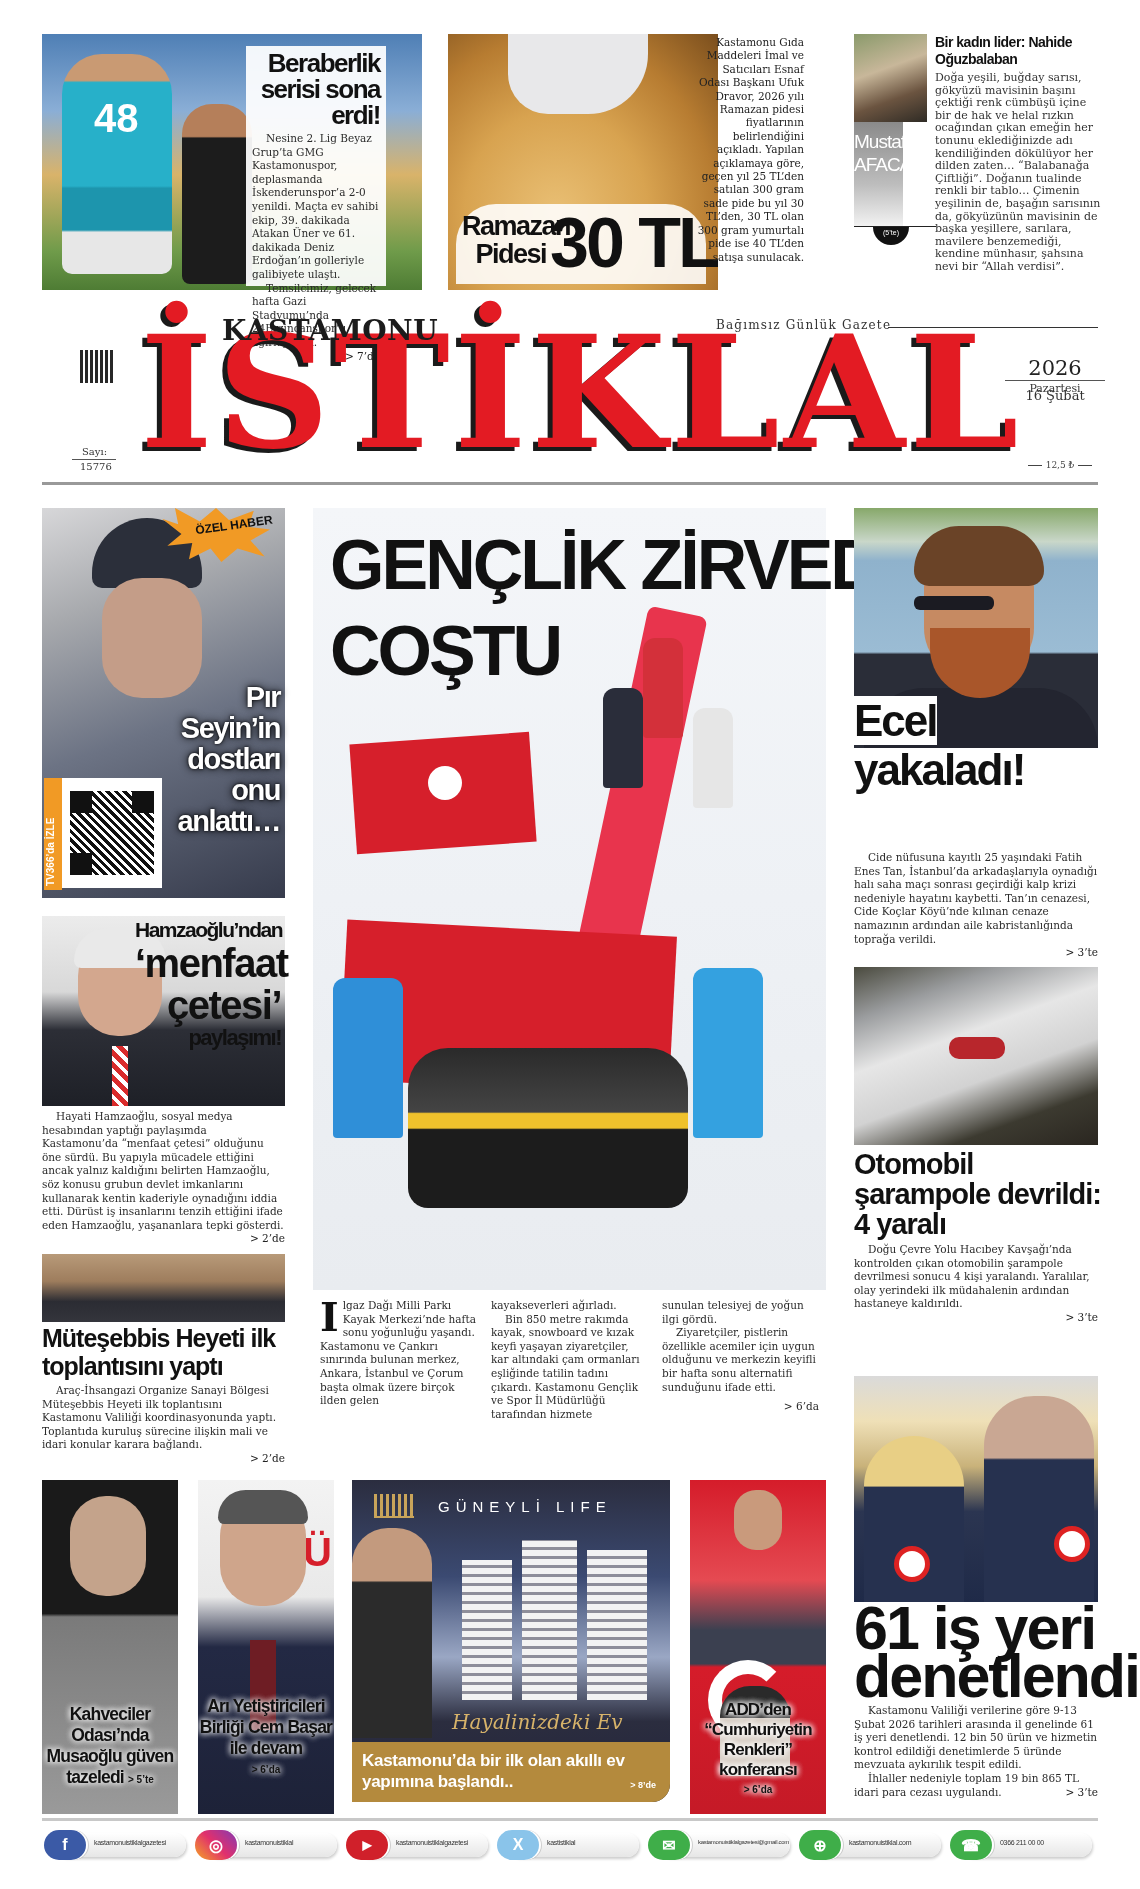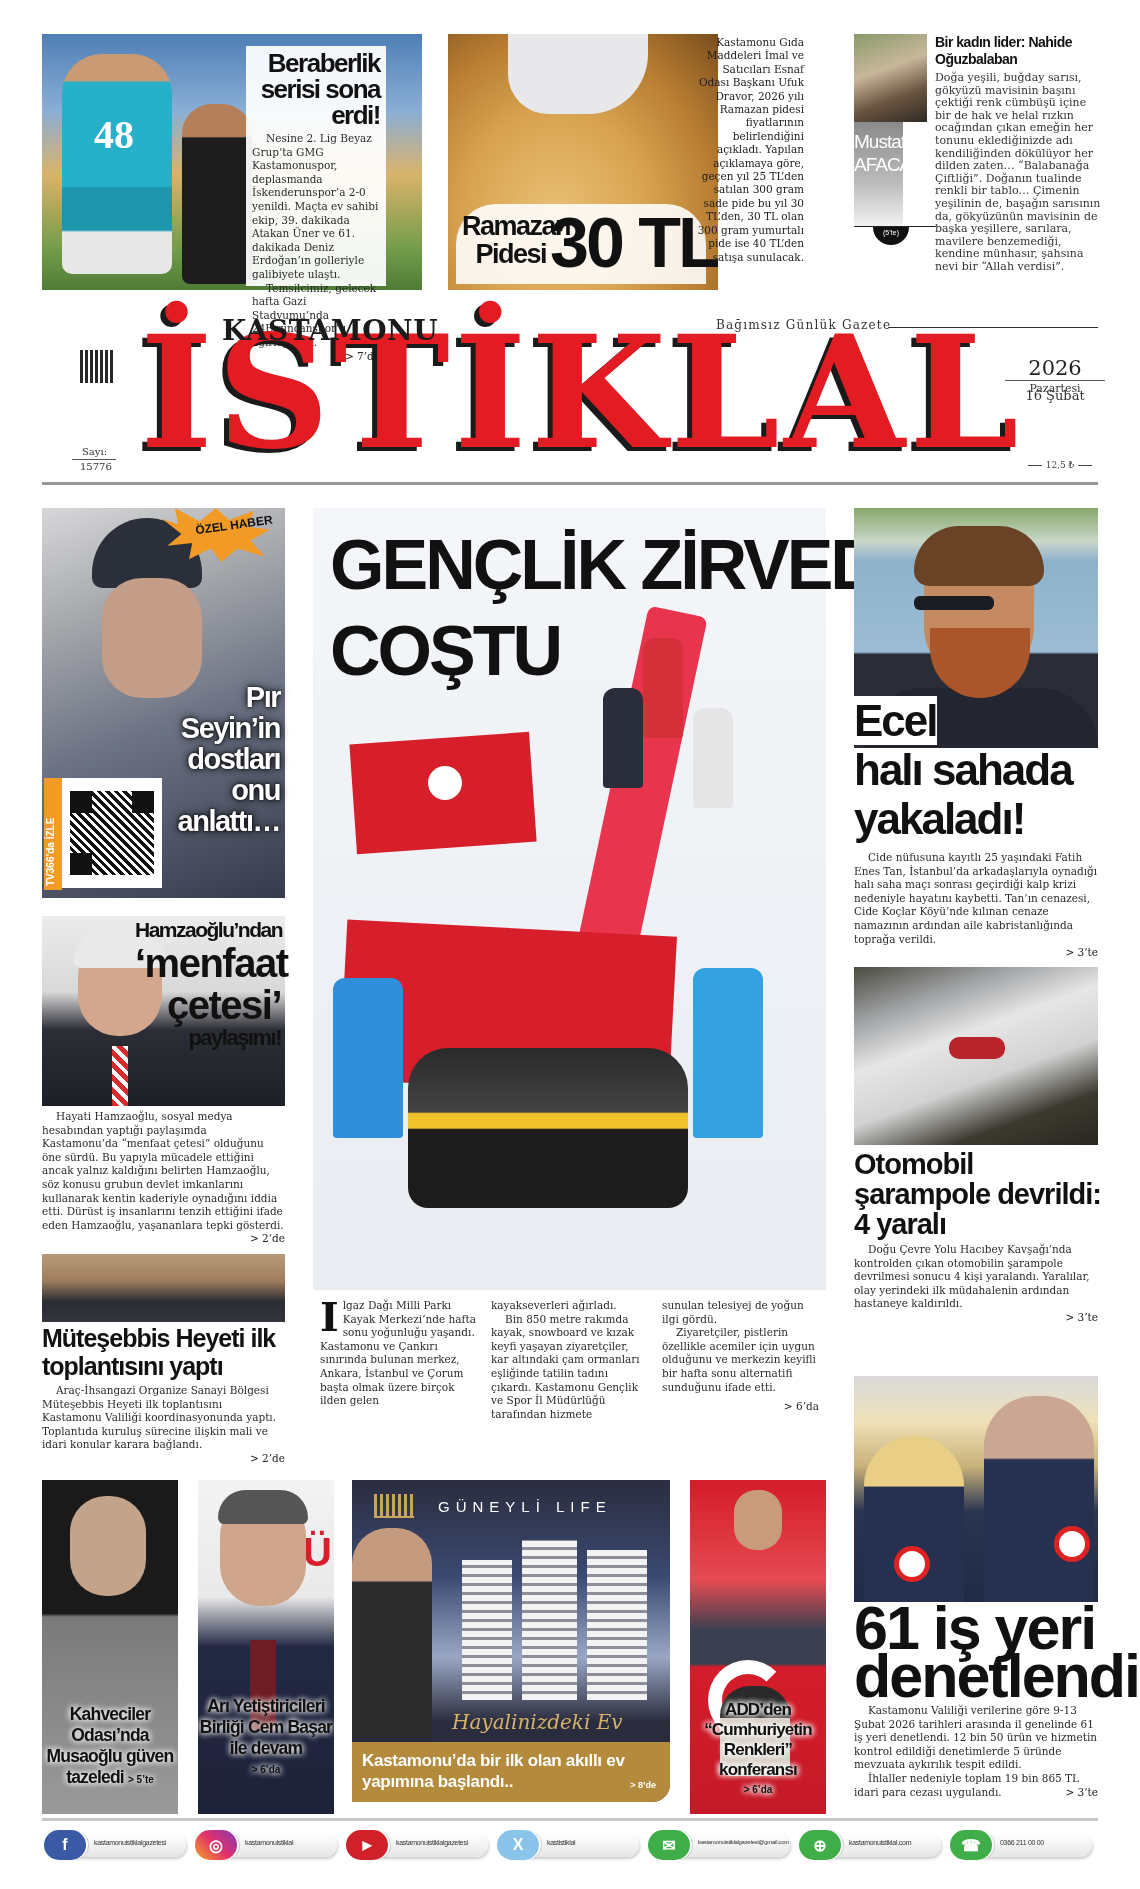--- a/index.html
+++ b/index.html
@@ -9,21 +9,21 @@
   .serif-text { font-family: "DejaVu Serif", serif; font-size: 10.5px; line-height: 13.6px; color: #2b2b2b; }
   .indent { text-indent: 14px; }
   .ref { text-align: right; font-family: "DejaVu Serif", serif; font-size: 10.5px; }
   .photo { position: absolute; overflow: hidden; }
 
   
   #sports-photo { left: 42px; top: 34px; width: 380px; height: 256px;
     background: linear-gradient(180deg,#4f7fb5 0%,#8aaed6 30%,#d9b36a 55%,#6f9b4a 85%,#4e7c34 100%); }
   .player1 { position:absolute; left:20px; top:20px; width:110px; height:220px; border-radius:40px 40px 10px 10px;
     background: linear-gradient(180deg,#c99a73 0%,#c99a73 12%,#27b0c9 13%,#27b0c9 60%,#1d95ad 61%,#1d95ad 80%,#e7e7e7 81%); }
-  .player1-num { position:absolute; left:52px; top:62px; font-family:Liberation Serif, serif; font-weight:bold; font-size:40px; color:#fff;margin-top:15px; }
+  .player1-num { position:absolute; left:52px; top:62px; font-family:Liberation Sans, sans-serif; font-weight:bold; font-size:40px; color:#fff; }
   .player2 { position:absolute; left:140px; top:70px; width:70px; height:180px; border-radius:30px 30px 8px 8px;
     background: linear-gradient(180deg,#b57f5a 0%,#b57f5a 18%,#1c1c1c 19%,#1c1c1c 100%); }
   #sports-box { left: 246px; top: 46px; width: 140px; height: 240px; background: rgba(255,255,255,0.93); padding: 4px 6px; }
   #sports-title { font-family:"Liberation Sans",sans-serif; font-weight:bold; font-size:26px; line-height:26px; text-align:right; color:#111; letter-spacing:-1.5px; }
   #bread-photo { left: 448px; top: 34px; width: 270px; height: 256px;
     background: radial-gradient(ellipse at 40% 70%, #e9bf74 0%, #d8a350 40%, #b77c31 70%, #7a4e1d 100%); }
   .bread-baker { position:absolute; left:60px; top:0; width:140px; height:80px; background:#e8e8ea; border-radius:0 0 60px 40px; }
   #bread-title-box { position:absolute; left:8px; top:170px; width:250px; height:80px; background:rgba(255,255,255,0.88); border-radius:40px 40px 0 0; }
   #bread-small { position:absolute; left:14px; top:178px; width:84px; font-family:"Liberation Sans",sans-serif; font-weight:bold; font-size:27px; line-height:28px; text-align:right; color:#111; letter-spacing:-1.5px; }
   #bread-big { position:absolute; left:102px; top:172px; font-family:"Liberation Sans",sans-serif; font-weight:bold; font-size:70px; line-height:74px; color:#111; letter-spacing:-3px; }
@@ -286,21 +286,20 @@
 
 <div class="photo" id="ecel-photo">
   <div class="ecel-body"></div>
   <div class="ecel-head"></div>
   <div class="ecel-beard"></div>
   <div class="ecel-hair"></div>
   <div class="ecel-glasses"></div>
 </div>
 <div class="abs" id="ecel-title">
   <div><span>Ecel</span></div>
-  <div>halı sahada</div>
   <div>yakaladı!</div>
 </div>
 <div class="abs" id="ecel-text">
   <p class="serif-text indent">Cide nüfusuna kayıtlı 25 yaşındaki Fatih Enes Tan, İstanbul’da arkadaşlarıyla oynadığı halı saha maçı sonrası geçirdiği kalp krizi nedeniyle hayatını kaybetti. Tan’ın cenazesi, Cide Koçlar Köyü’nde kılınan cenaze namazının ardından aile kabristanlığında toprağa verildi.</p>
   <div class="ref">&gt; 3’te</div>
 </div>
 
 <div class="photo" id="car-photo">
   <div class="car-light"></div>
 </div>

